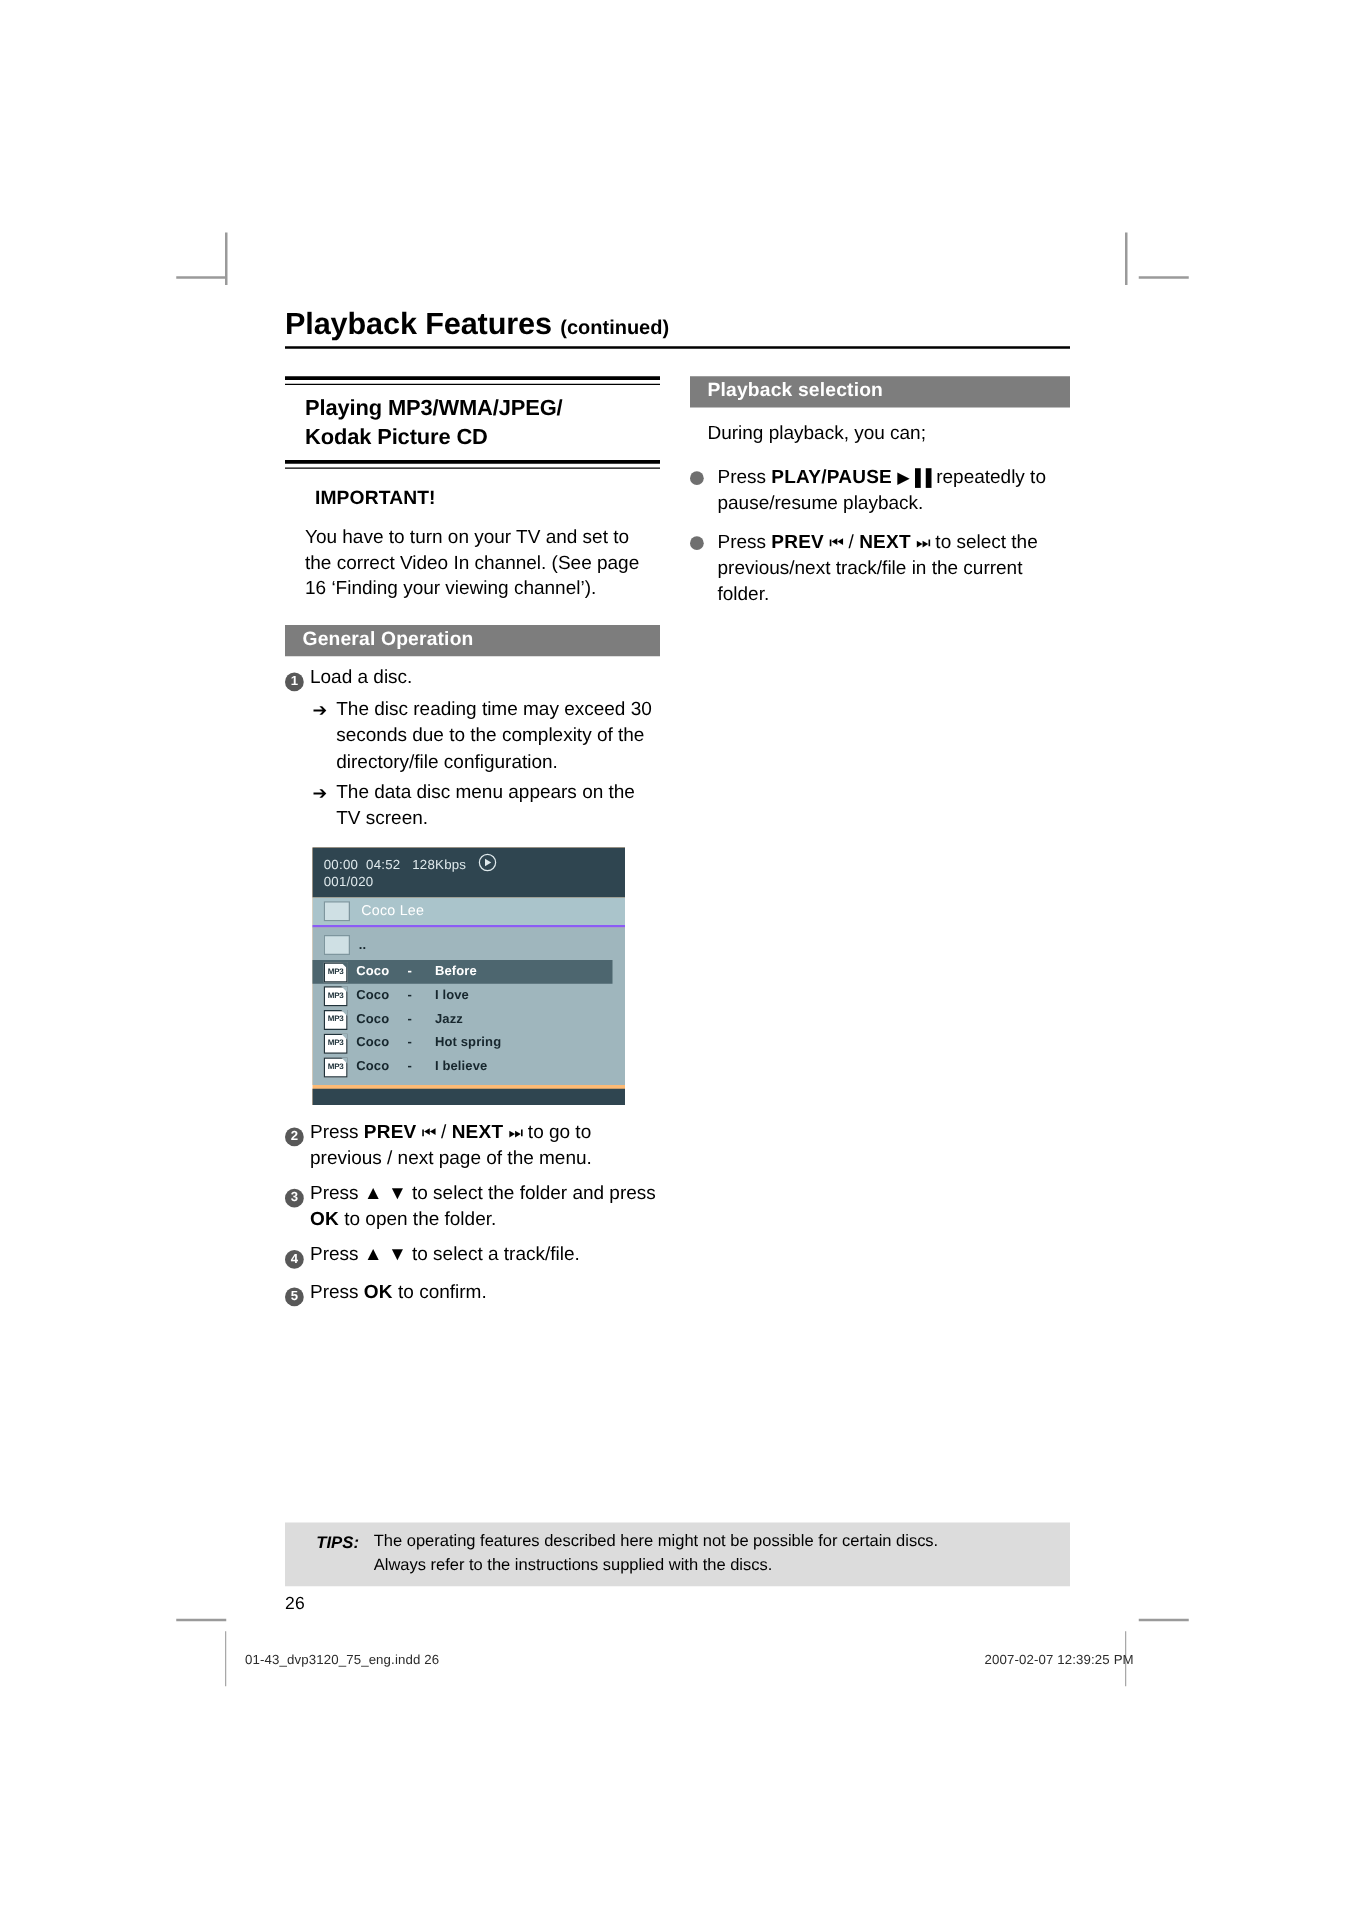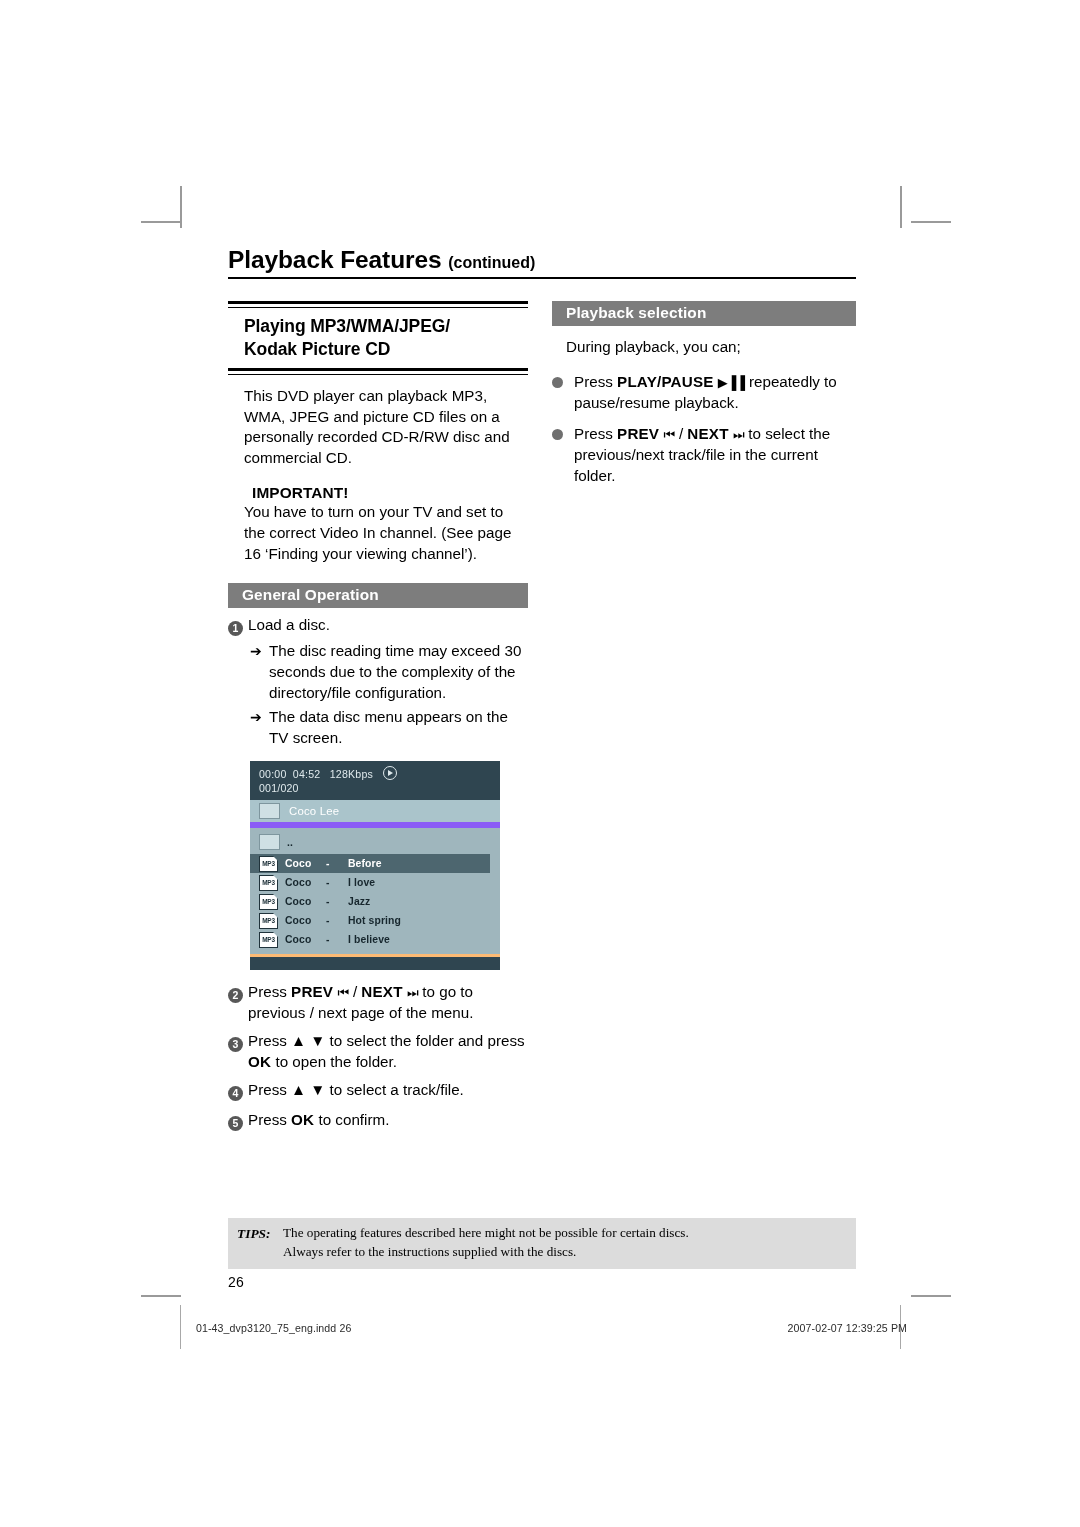--- a/index.html
+++ b/index.html
@@ -72,21 +72,21 @@
     padding: 7px 0 6px 16px;
     letter-spacing: -0.1px;
   }
 
   
   .body-text {
     font-size: 15.2px;
     line-height: 1.38;
     margin: 11px 0 0 16px;
   }
-  .body-text.tight { margin-top: 0; }
+  .body-text.tight { margin-top: 12px; }
   .strongline {
     font-weight: bold;
     font-size: 15.4px;
     margin: 15px 0 0 24px;
     letter-spacing: 0.1px;
   }
 
   
   .gray-bar {
     background: #7d7d7d;
@@ -194,21 +194,21 @@
     border-left: 5px solid #dfe9ec;
     border-top: 3.2px solid transparent;
     border-bottom: 3.2px solid transparent;
   }
   .tv-folderbar {
     background: #aac4cb;
     padding: 3px 0 3px 9px;
     display: flex;
     align-items: center;
     gap: 9px;
-    border-bottom: 6px solid #8b5cf6;
+    border-bottom: 2px solid #8b5cf6;
   }
   .folder-icon {
     width: 19px; height: 14px;
     background: #cfe0e4;
     border: 1px solid #7e969e;
   }
   .tv-folderbar .fname {
     color: #ffffff;
     font-size: 11.4px;
     letter-spacing: 0.2px;
@@ -266,21 +266,21 @@
   .tips {
     position: absolute;
     left: 228px;
     top: 1218px;
     width: 628px;
     background: #dcdcdc;
     font-size: 13.2px;
     line-height: 1.42;
     padding: 6px 0 7px 0;
   }
-  .tips-row { display: flex; padding-left: 9px; font-family: Liberation Serif, serif; }
+  .tips-row { display: flex; padding-left: 25px; }
   .tips-label {
     flex: 0 0 46px;
     font-style: italic;
     font-weight: bold;
     font-size: 13.4px;
   }
   .tips-body { flex: 1 1 auto; }
 
   .pagenum {
     position: absolute;
@@ -332,21 +332,20 @@
 
     <div class="col-left">
 
       <div class="rule-double"></div>
       <div class="sec-title">
         <div>Playing MP3/WMA/JPEG/</div>
         <div>Kodak Picture CD</div>
       </div>
       <div class="rule-double"></div>
 
-      <div class="body-text">This DVD player can playback MP3, WMA, JPEG and picture CD files on a personally recorded CD-R/RW disc and commercial CD.</div>
 
       <div class="strongline">IMPORTANT!</div>
       <div class="body-text tight">You have to turn on your TV and set to the correct Video In channel.  (See page 16 ‘Finding your viewing channel’).</div>
 
       <div class="gray-bar">General Operation</div>
 
       <div class="step">
         <div class="num">
           <span class="num-circle">1</span>
         </div>

